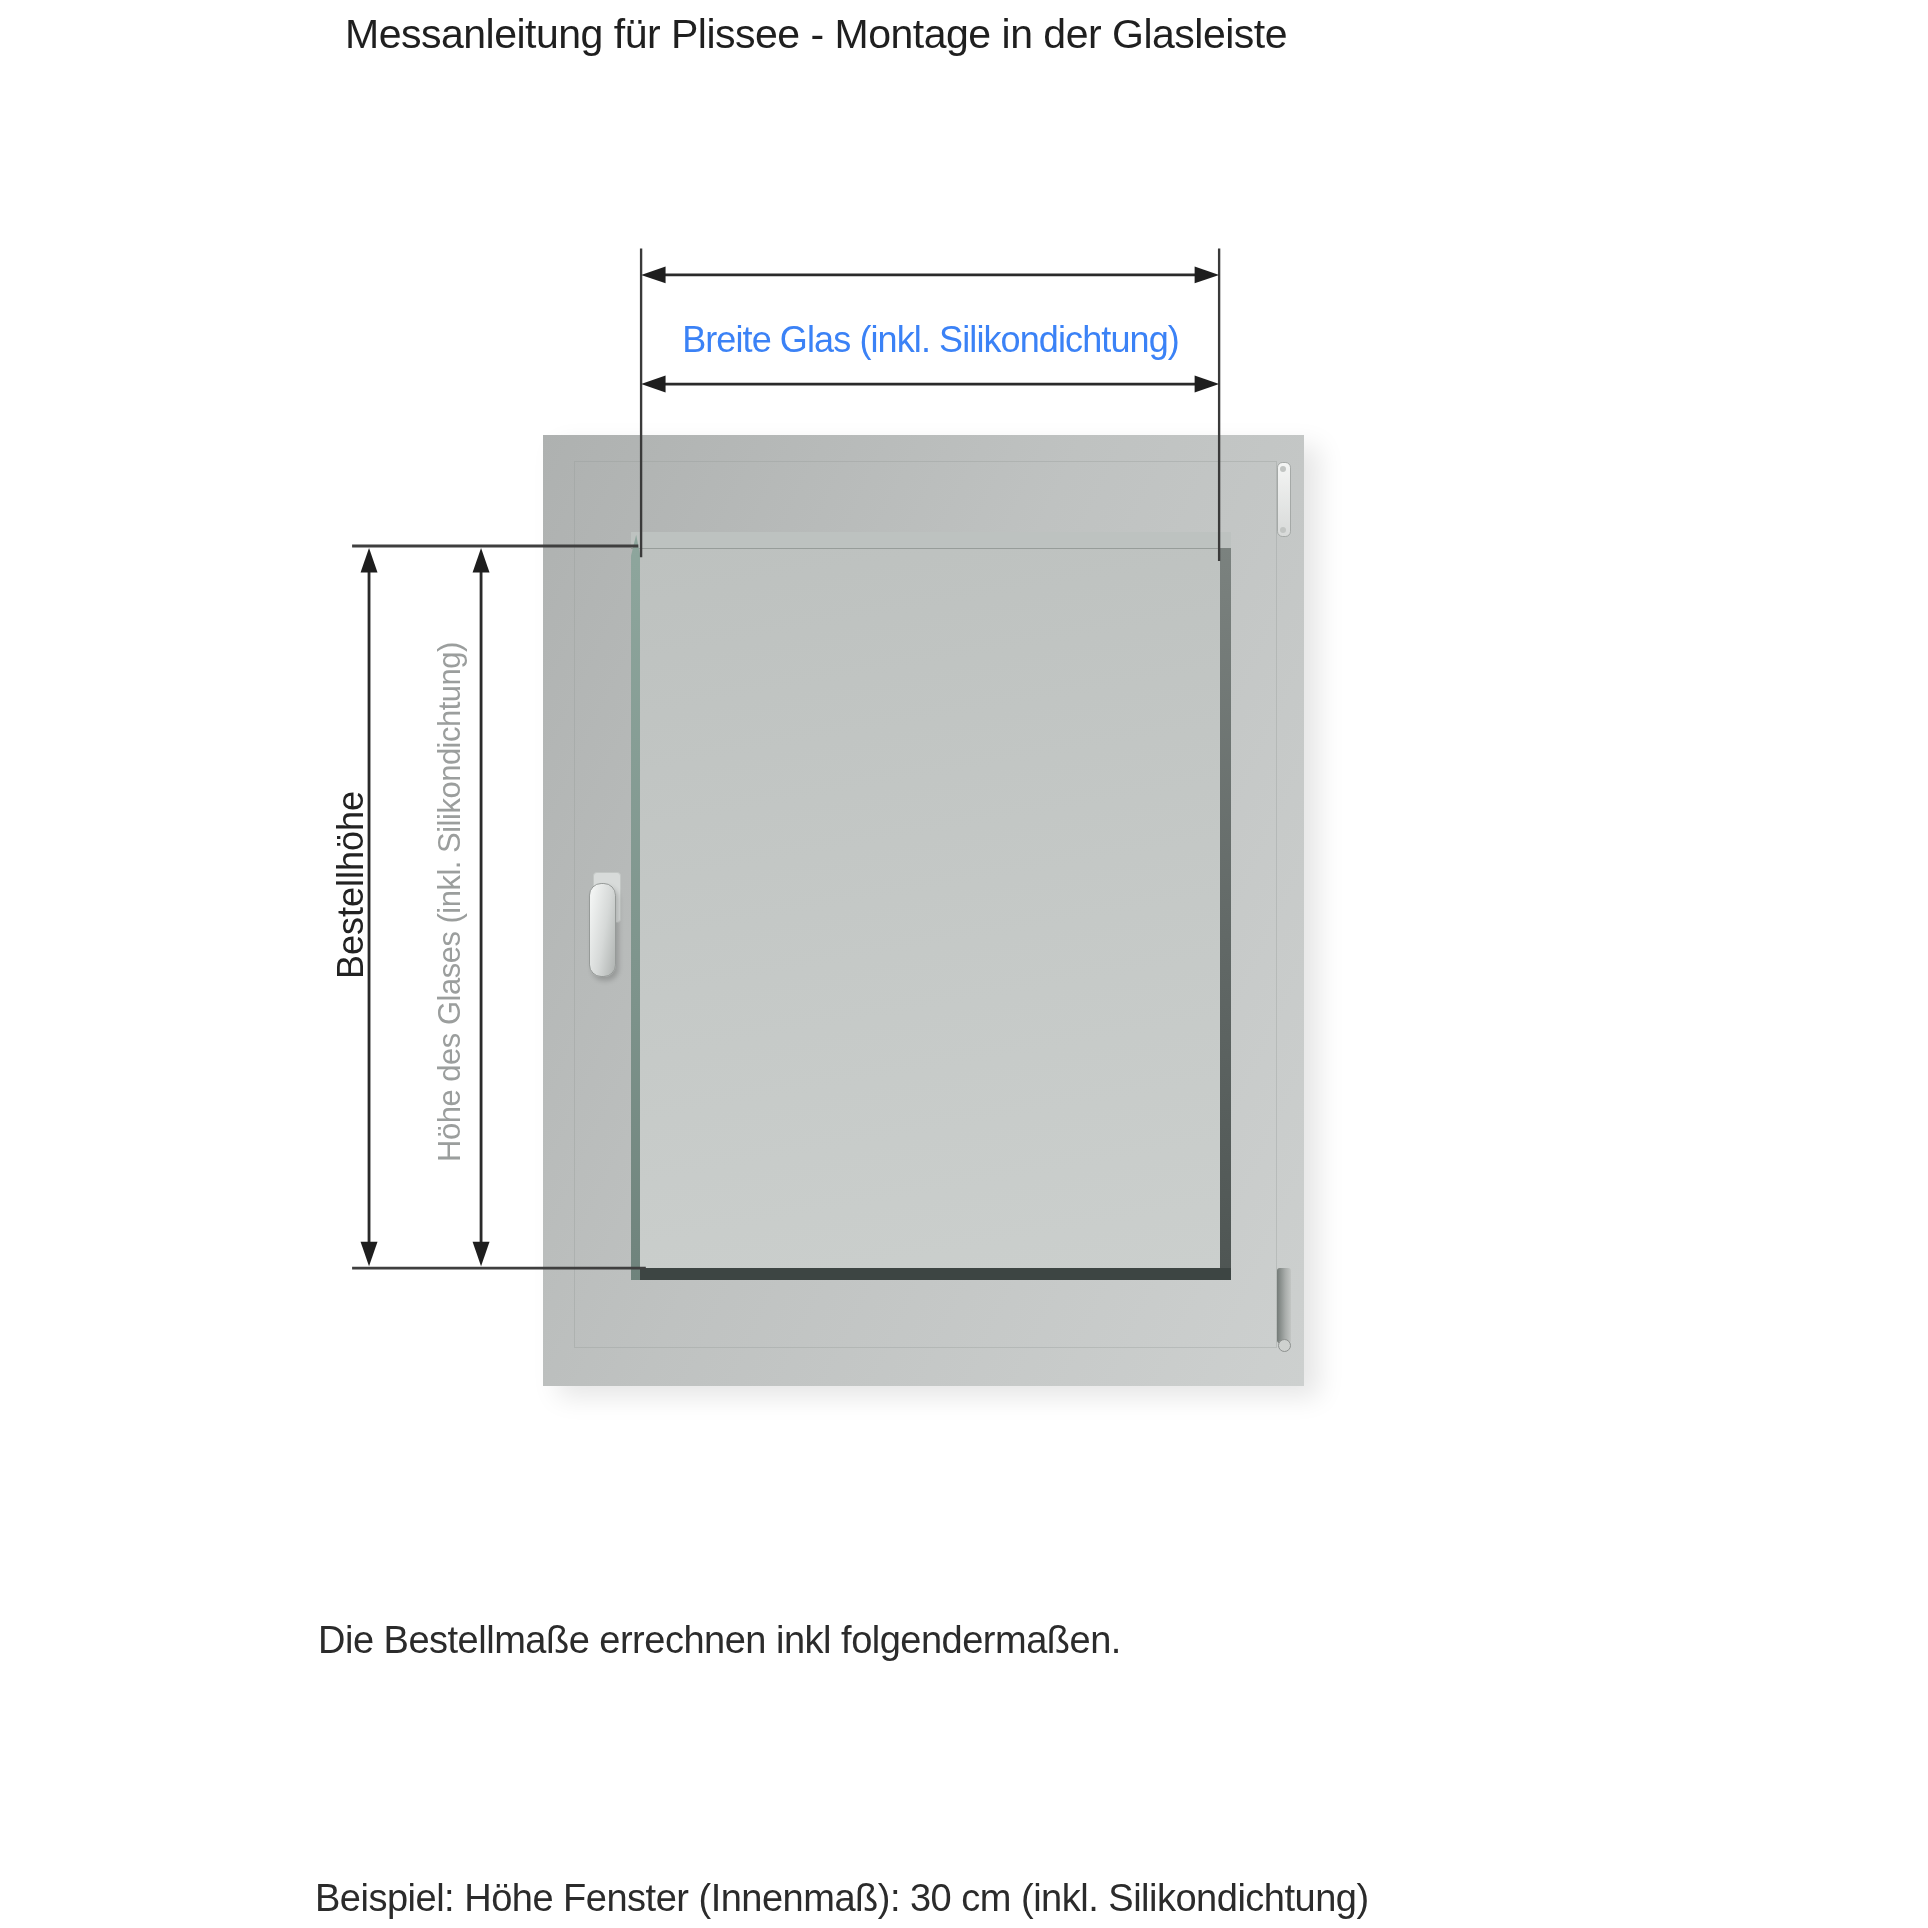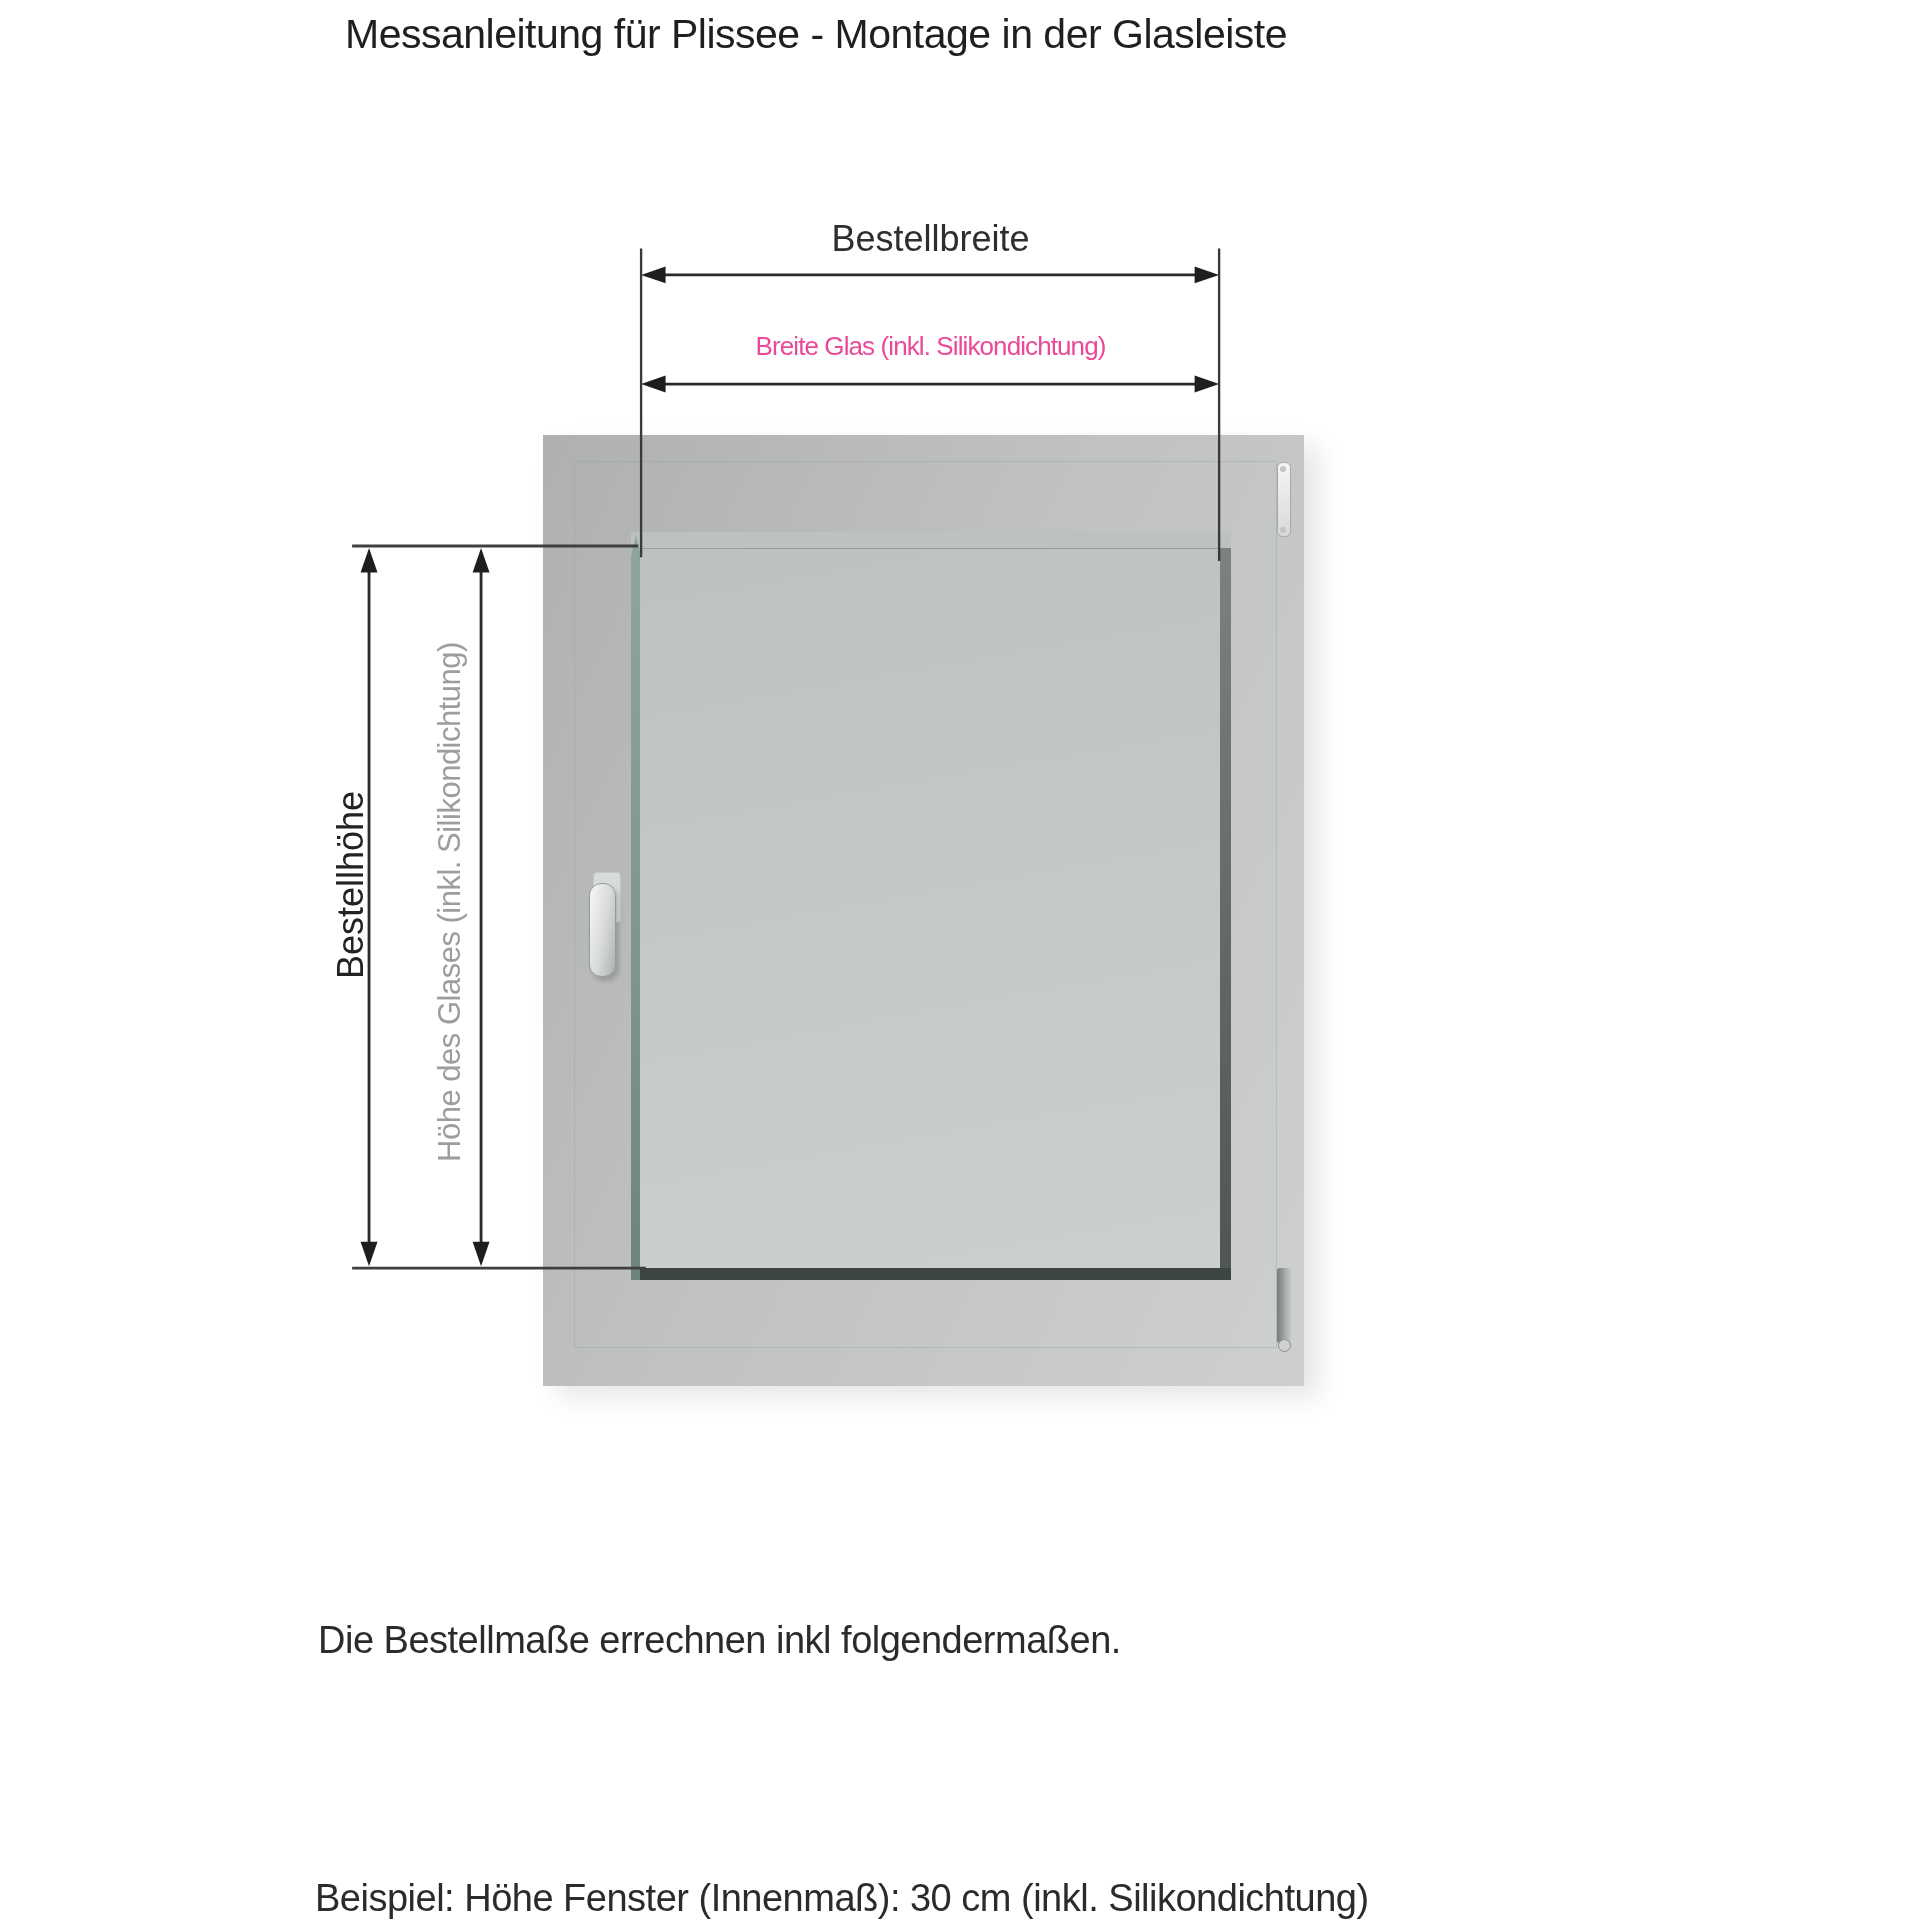--- a/index.html
+++ b/index.html
@@ -127,21 +127,21 @@
     width: 1928px; height: 1928px;
   }
 
   
   .dim-label { position: absolute; white-space: nowrap; }
   .dim-top {
     left: 648px; width: 565px;
     text-align: center;
   }
   .label-order-width  { top: 218px; font-size: 36px; color: #2e2e2e; }
-  .label-glass-width  { top: 331px; font-size: 26px; color: #ec4899; letter-spacing: -0.9px; }
+  .label-glass-width  { top: 319px; font-size: 36px; color: #3b82f6; letter-spacing: -0.9px; }
   .dim-vert {
     transform: translate(-50%, -50%) rotate(-90deg);
   }
   .label-order-height {
     left: 351px; top: 885px;
     font-size: 36px; color: #222222;
   }
   .label-glass-height {
     left: 450px; top: 902px;
     font-size: 31px; color: #9b9e9d; letter-spacing: -0.5px;
@@ -211,21 +211,20 @@
       <polygon points="392,582 383,608 401,608" fill="#1e1e1e"></polygon>
       <polygon points="392,1345 383,1319 401,1319" fill="#1e1e1e"></polygon>
     </g>
     <g>
       <line x1="511" y1="604" x2="511" y2="1326" stroke="#2a2a2a" stroke-width="3"></line>
       <polygon points="511,582 502,608 520,608" fill="#1e1e1e"></polygon>
       <polygon points="511,1345 502,1319 520,1319" fill="#1e1e1e"></polygon>
     </g>
   </svg>
 
-  <div class="dim-label dim-top label-order-width">Bestellbreite</div>
   <div class="dim-label dim-top label-glass-width">Breite Glas (inkl. Silikondichtung)</div>
   <div class="dim-label dim-vert label-order-height">Bestellhöhe</div>
   <div class="dim-label dim-vert label-glass-height">Höhe des Glases (inkl. Silikondichtung)</div>
 
   <div class="instructions">
     <div>Die Bestellmaße errechnen inkl folgendermaßen.</div>
     
     
   </div>
 

